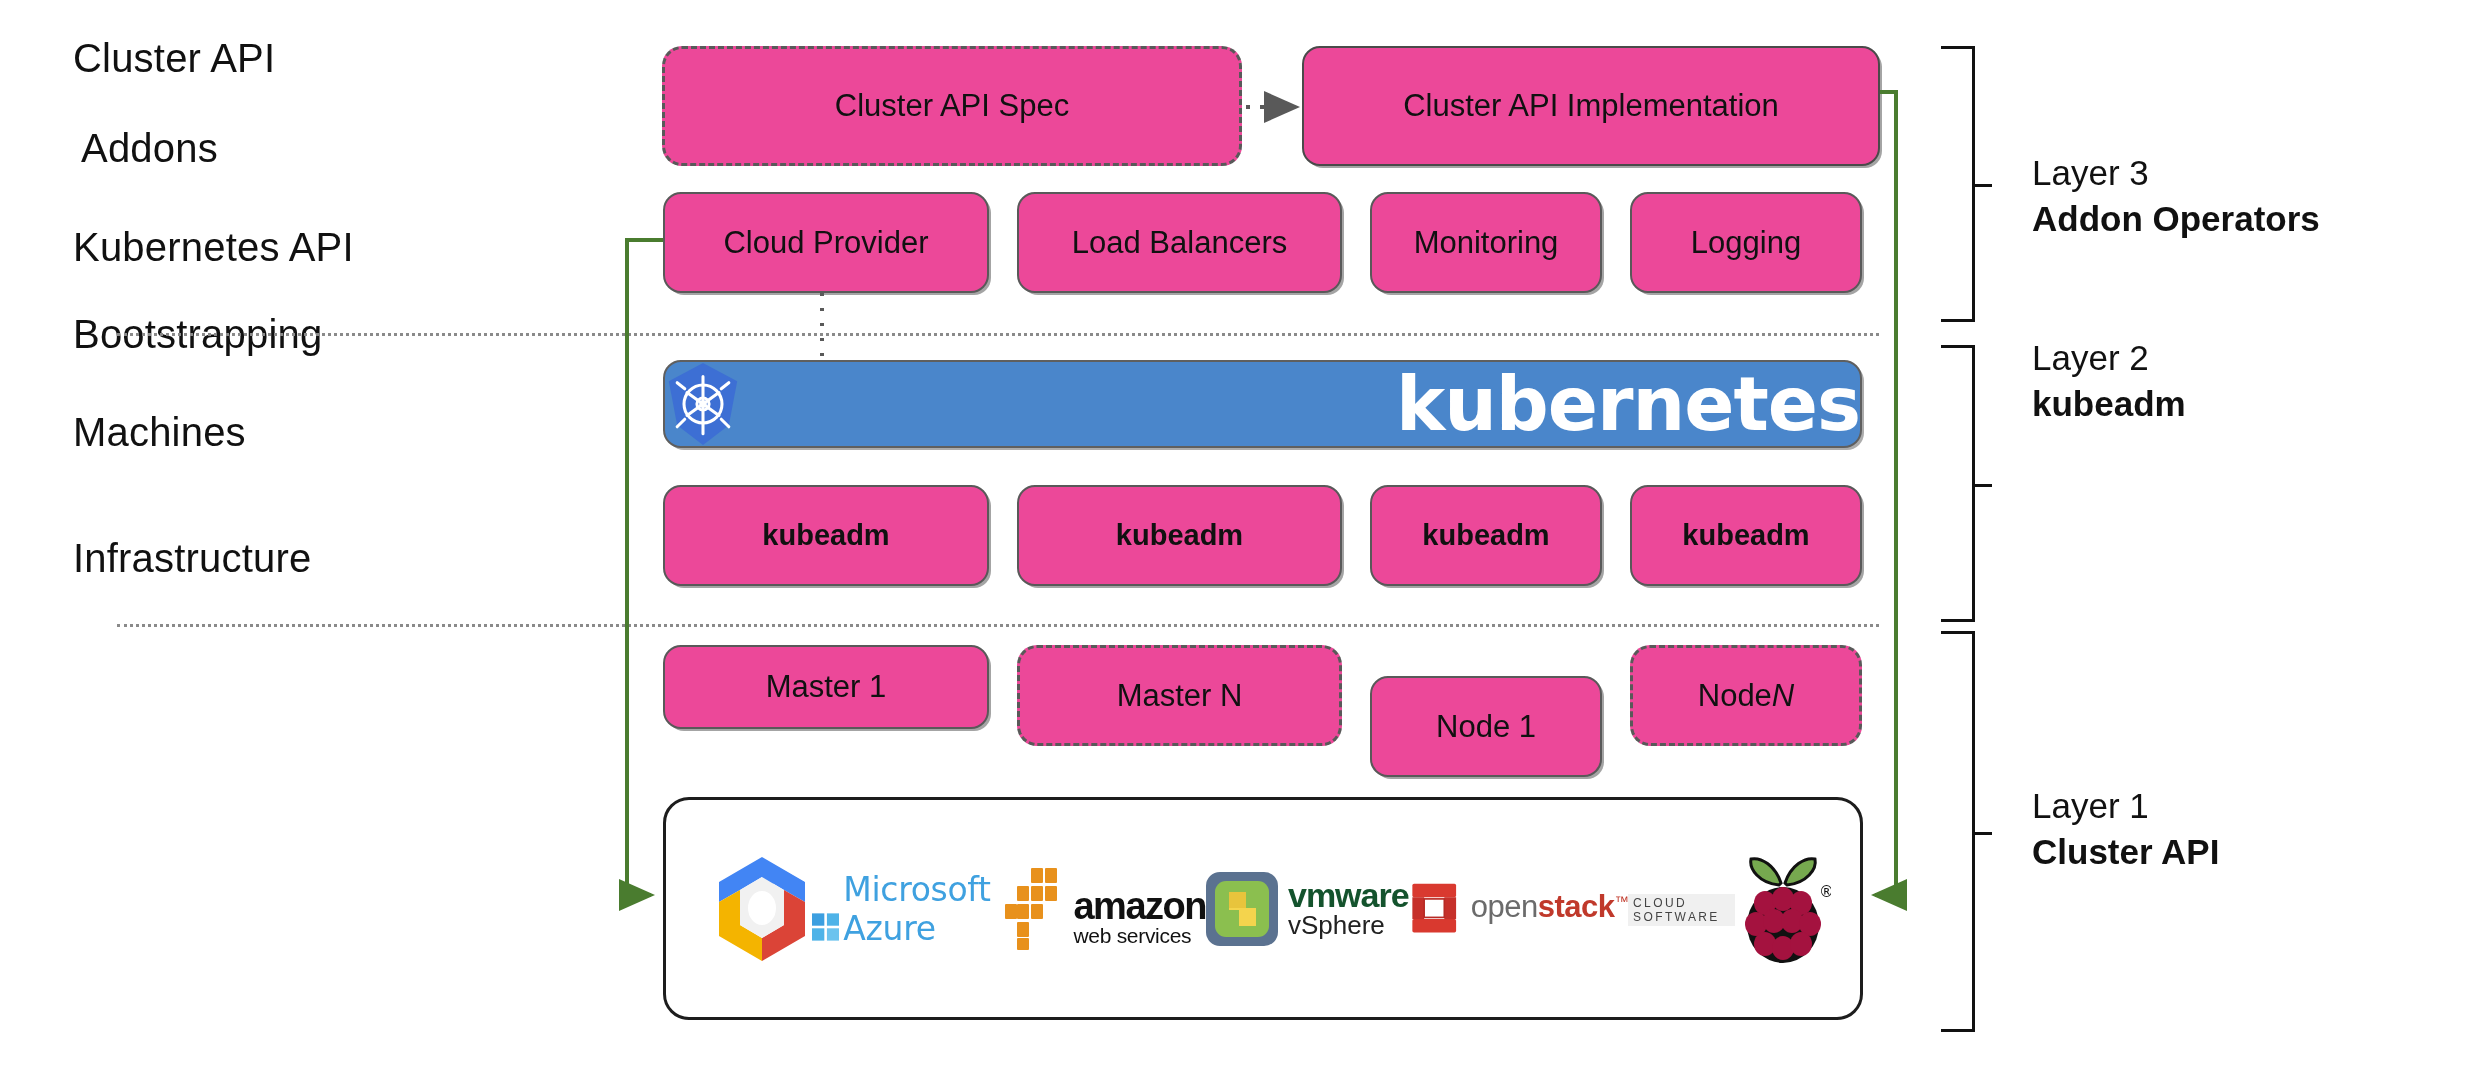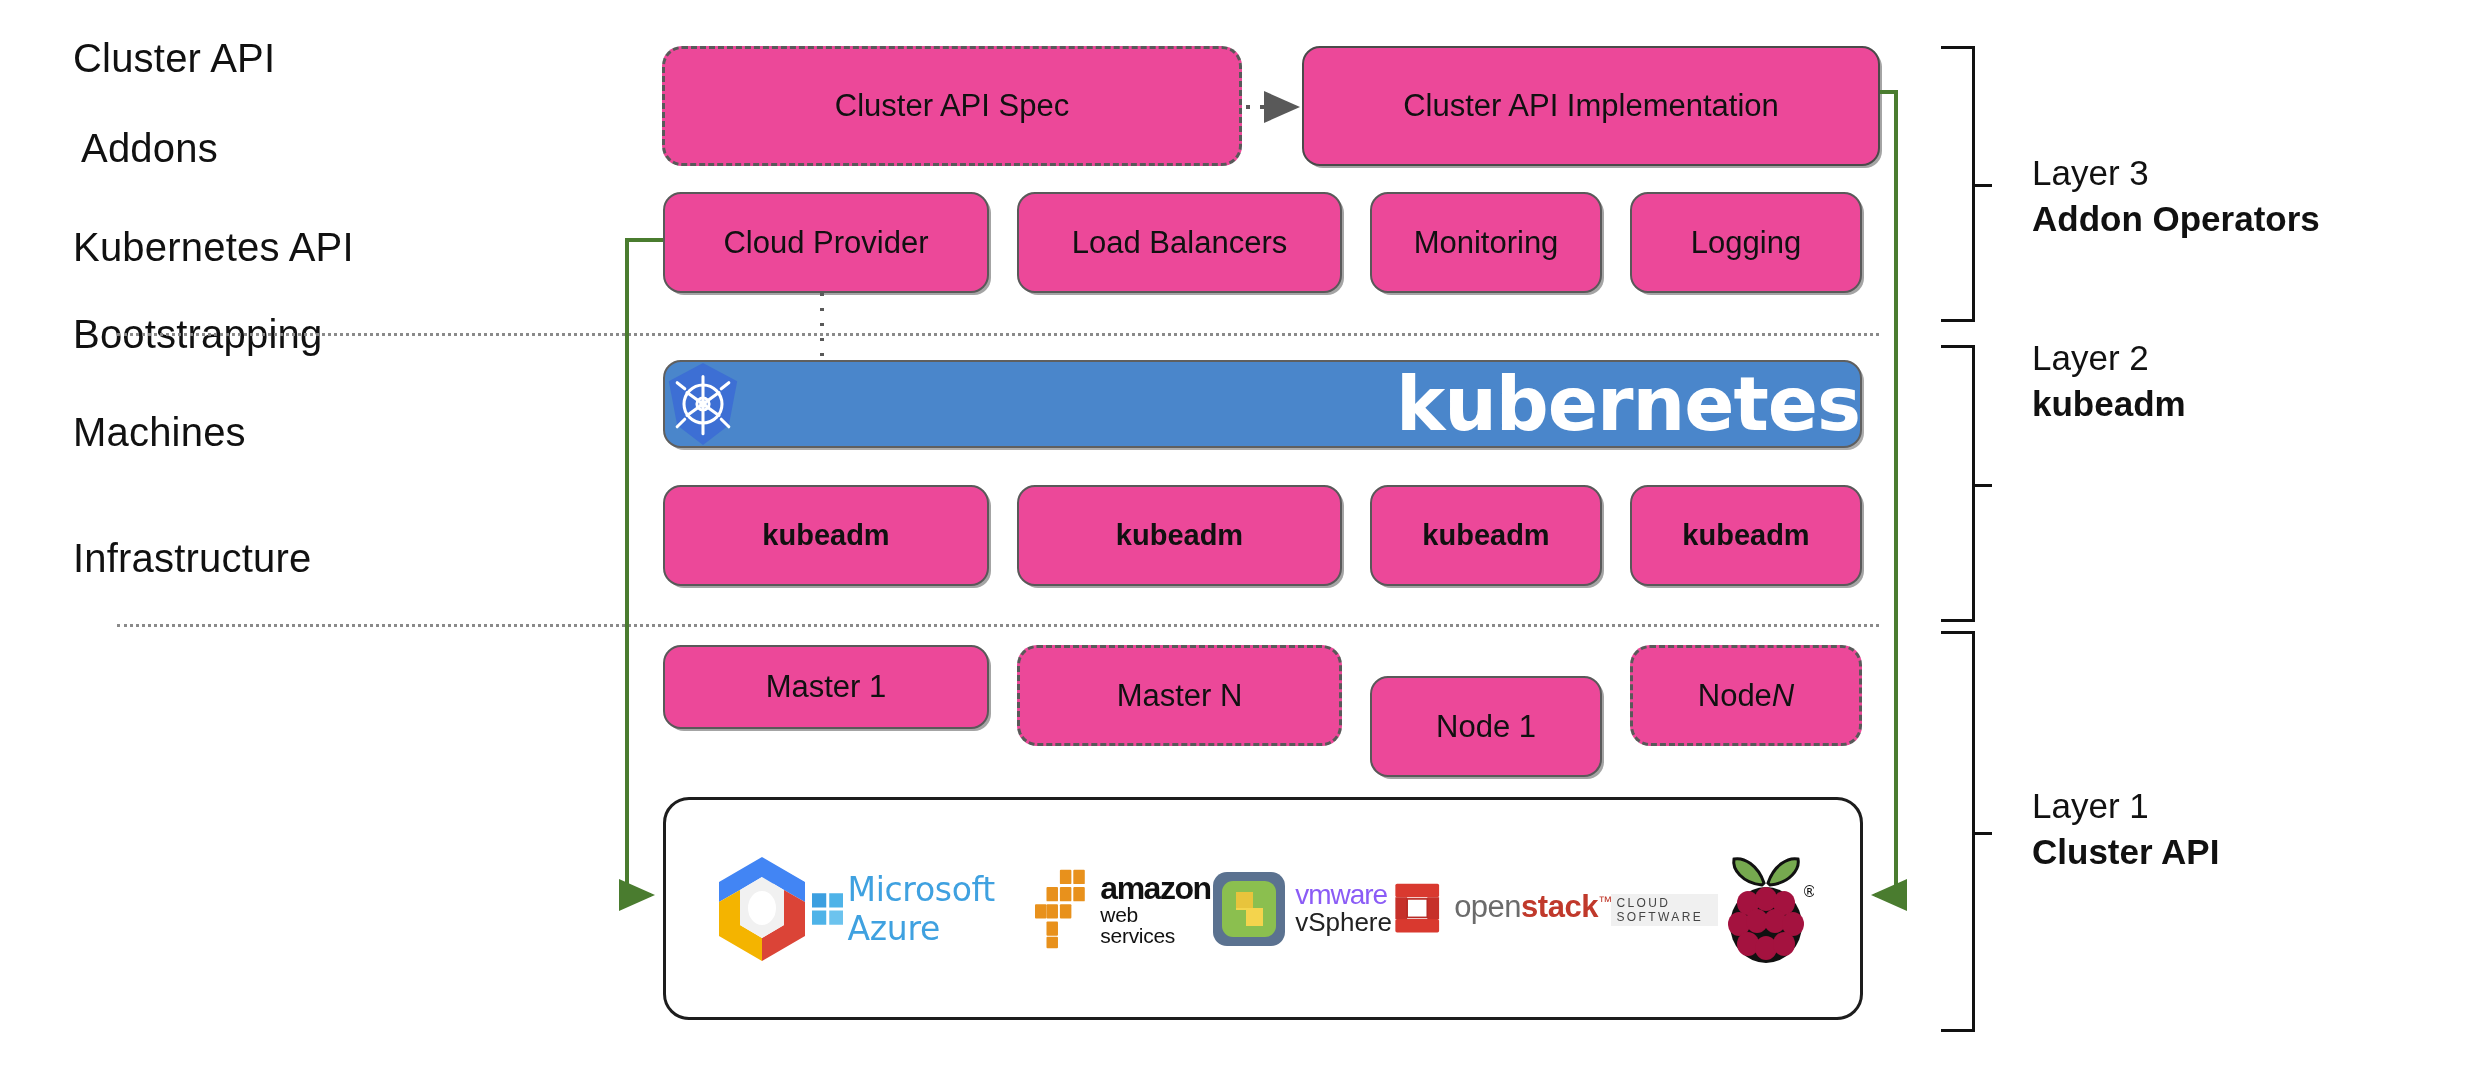--- a/index.html
+++ b/index.html
@@ -33,23 +33,23 @@
   
   #infra-box{position:absolute;box-sizing:border-box;background:#fff;
       border:3px solid #1d1d1d;border-radius:26px;
       display:flex;align-items:center;justify-content:space-around;
       padding:0 46px;}
   .logo{display:flex;align-items:center;justify-content:center;}
 
   
   .azure-txt{font-size:33px;color:#3fa1e0;letter-spacing:-.3px;
              font-family:"DejaVu Sans","Liberation Sans",sans-serif;}
-  .aws-a{font-size:32px;font-weight:bold;color:#111;line-height:.95;letter-spacing:-1.5px;}
+  .aws-a{font-size:38px;font-weight:bold;color:#111;line-height:.95;letter-spacing:-1.5px;}
   .aws-b{font-size:21px;color:#111;line-height:1;letter-spacing:-.3px;}
-  .vmw-a{font-size:28px;font-weight:normal;color:#8b5cf6;line-height:.95;letter-spacing:-1px;}
+  .vmw-a{font-size:34px;font-weight:bold;color:#14532d;line-height:.95;letter-spacing:-1px;}
   .vmw-b{font-size:26px;color:#222;line-height:1;}
   .os-a{font-size:31px;line-height:1;letter-spacing:-.5px;}
   .os-b{font-size:12px;color:#444;letter-spacing:2.4px;background:#f0f0f0;
         padding:2px 5px;display:inline-block;margin-top:3px;}
 
   
   .hsep{position:absolute;height:0;border-top:3px dotted #8a8a8a;}
 
   
   .bracket{position:absolute;box-sizing:border-box;
@@ -160,21 +160,21 @@
         <path d="M50 4 L8 28 L8 62 L22 70 L22 36 L50 20 Z" fill="#4285f4" opacity="0"></path>
         <path d="M50 3 L93 28 L93 82 L50 107 L7 82 L7 28 Z" fill="none"></path>
         <path d="M50 3 L7 28 L7 48 L28 36 L50 23 L72 36 L93 48 L93 28 Z" fill="#4285f4"></path>
         <path d="M93 48 L93 82 L50 107 L50 84 L72 71 L72 36 Z" fill="#db4437"></path>
         <path d="M7 48 L7 82 L50 107 L50 84 L28 71 L28 36 Z" fill="#f4b400"></path>
         <path d="M28 36 L50 23 L72 36 L72 71 L50 84 L28 71 Z" fill="#f1f1f1"></path>
         <ellipse cx="50" cy="54" rx="14" ry="17" fill="#ffffff"></ellipse>
       </svg>
     </div>
 
-    <div class="logo" style="gap:4px;">
+    <div class="logo" style="gap:4px;align-items:flex-end;">
       <svg width="42" height="42" viewBox="0 0 42 42" aria-hidden="true">
         <rect x="0" y="0" width="19" height="19" fill="#3c9fe0"></rect>
         <rect x="23" y="0" width="19" height="19" fill="#4eb3e8"></rect>
         <rect x="0" y="23" width="19" height="19" fill="#4eb3e8"></rect>
         <rect x="23" y="23" width="19" height="19" fill="#6cc3ee"></rect>
       </svg>
       <span class="azure-txt">Microsoft Azure</span>
     </div>
 
     <div class="logo" style="gap:6px;align-items:flex-end;">

